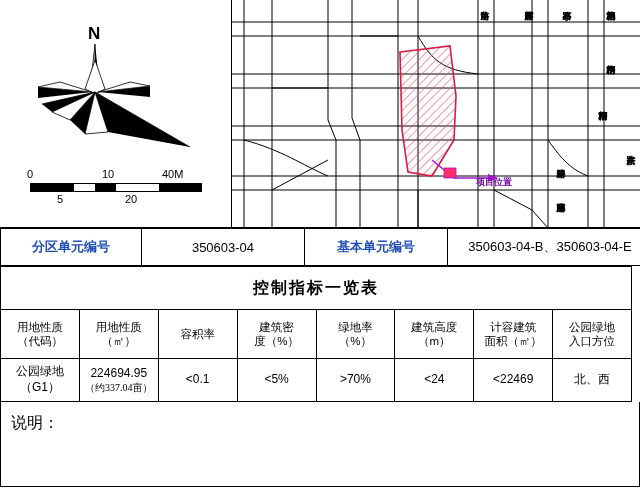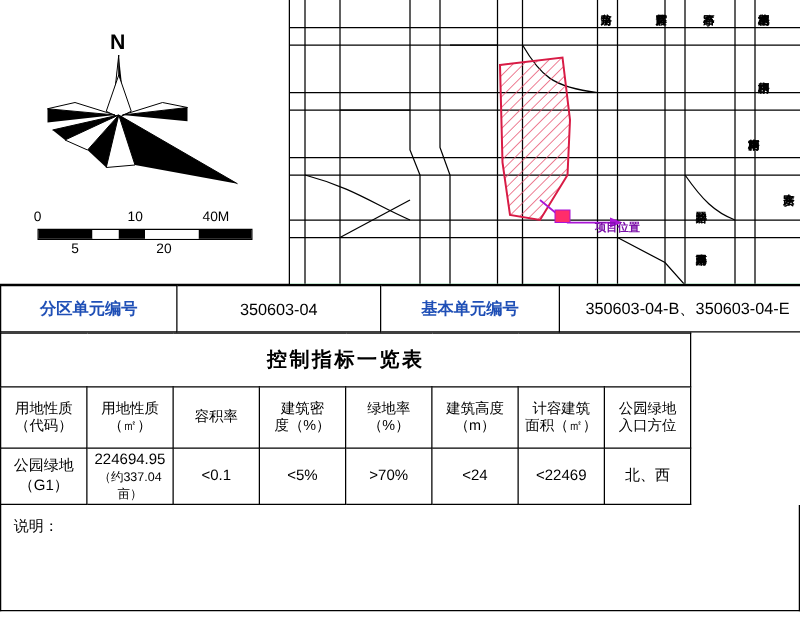--- a/index.html
+++ b/index.html
@@ -41,34 +41,34 @@
   .map-panel{
     width:408px;height:228px;position:relative;overflow:hidden;
     border-bottom:1px solid #000;box-sizing:border-box;background:#22c55e;
   }
   .map-label{
     position:absolute;color:#7a0fa8;font-size:9px;font-weight:bold;
     white-space:nowrap;
   }
 
   
-  table{border-collapse:collapse;width:553px;table-layout:fixed;}
+  table{border-collapse:collapse;width:632px;table-layout:fixed;}
   td,th{border:1px solid #000;text-align:center;vertical-align:middle;font-weight:normal;}
   .row-unit td{height:34px;font-size:13px;}
   .lbl{background:#fff;}
   .blue{color:#1f4fb6;font-weight:bold;}
   .title-row td{height:40px;font-size:16px;font-weight:bold;letter-spacing:2px;}
   .hdr td{height:46px;font-size:11.5px;line-height:1.25;}
   .val td{height:40px;font-size:12px;line-height:1.3;}
   .note{
     width:640px;box-sizing:border-box;border:1px solid #000;border-top:none;
-    padding:8px 10px 4px 10px;font-size:12px;line-height:1.65;height:85px;
+    padding:8px 10px 4px 10px;font-size:16px;line-height:1.65;height:85px;
   }
   .note .l{white-space:nowrap;}
-  .small{font-size:10px;}
+  .small{font-size:10px;font-family:Liberation Serif, serif;}
 </style>
 </head>
 <body>
 
 <div class="sheet">
 
   <div class="top">
 
     <div class="compass-panel">
       <div class="north-letter">N</div>

